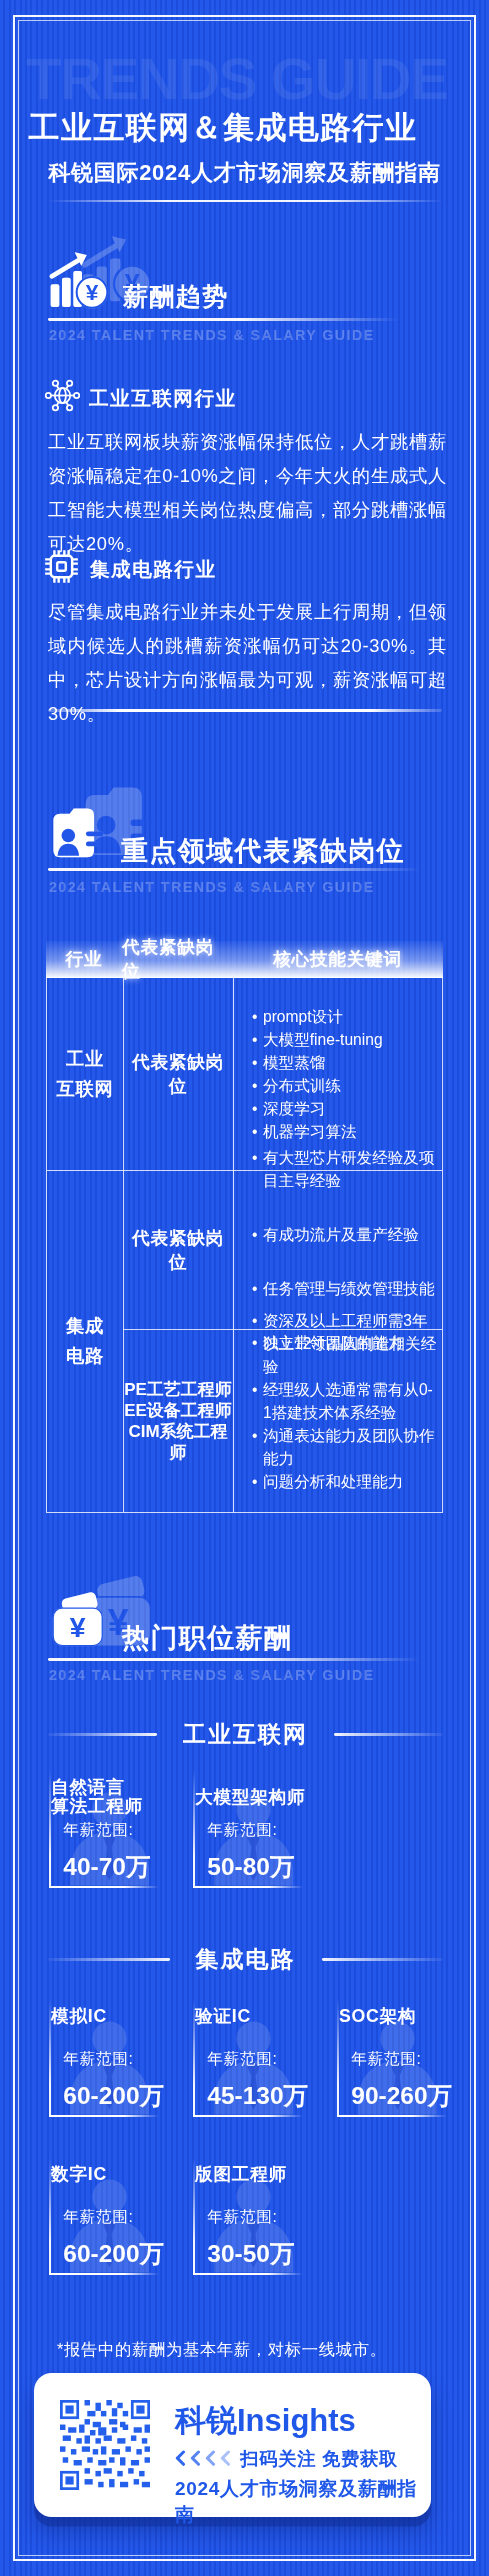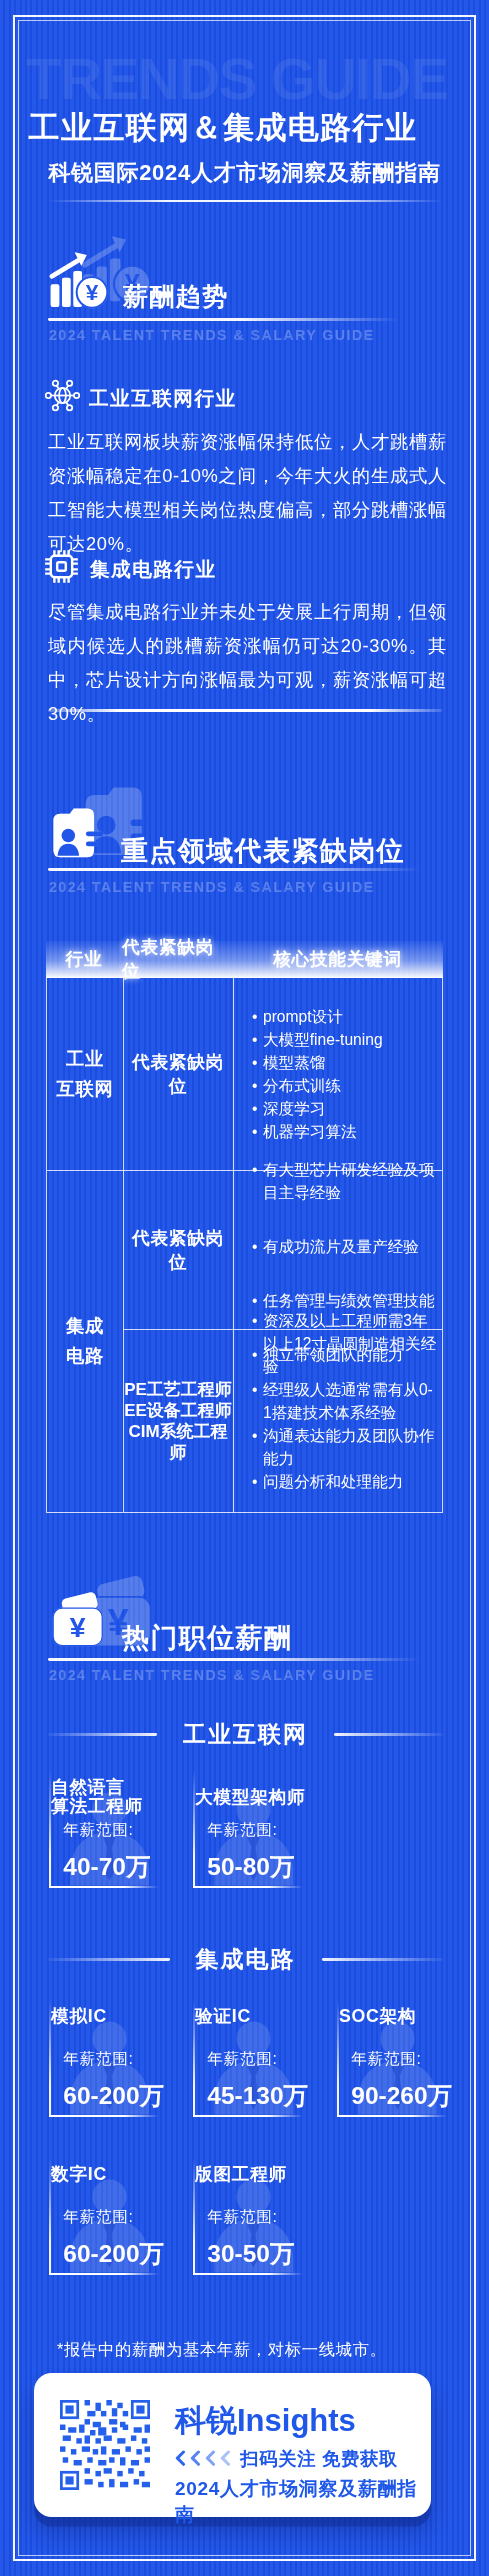--- a/index.html
+++ b/index.html
@@ -49,21 +49,21 @@
   .c-ind1{left:0;width:76px;top:0;height:192px;}
   .c-ind2{left:0;width:76px;top:192px;height:342px;}
   .c-role1{left:76px;width:110px;top:0;height:192px;}
   .c-role2{left:76px;width:110px;top:192px;height:159px;}
   .c-role3{left:76px;width:110px;top:351px;height:183px;}
   .ind-label{font-size:18.3px;font-weight:800;line-height:30px;letter-spacing:0.7px;}
   .role-label{font-size:17.7px;font-weight:800;letter-spacing:0.7px;}
   .role3-label{font-size:17px;line-height:21px;letter-spacing:0;}
   .c-skills{left:186px;right:0;top:0;display:flex;flex-direction:column;align-items:flex-start;justify-content:center;
     text-align:left;padding:0 2.7px 0 19px;box-sizing:border-box;}
-  .c-sk1{height:192px;} .c-sk2{top:204px;height:159px;gap:31px;} .c-sk3{top:331px;height:183px;}
+  .c-sk1{height:192px;} .c-sk2{top:192px;height:159px;gap:31px;} .c-sk3{top:331px;height:183px;}
   .skill{position:relative;font-size:15.6px;line-height:23px;padding-left:11px;letter-spacing:0;}
   .skill::before{content:"\2022";position:absolute;left:0;top:0;}
   .pre{white-space:pre-line;}
   
   .sub-head{left:48px;width:395px;display:flex;align-items:center;gap:26px;}
   .shline{flex:1;height:2.7px;border-radius:1.4px;}
   .shline.l{background:linear-gradient(90deg,rgba(255,255,255,.05),rgba(255,255,255,.95));}
   .shline.r{background:linear-gradient(270deg,rgba(255,255,255,.05),rgba(255,255,255,.95));}
   .sub-label{font-size:23px;font-weight:800;letter-spacing:2px;}
   

